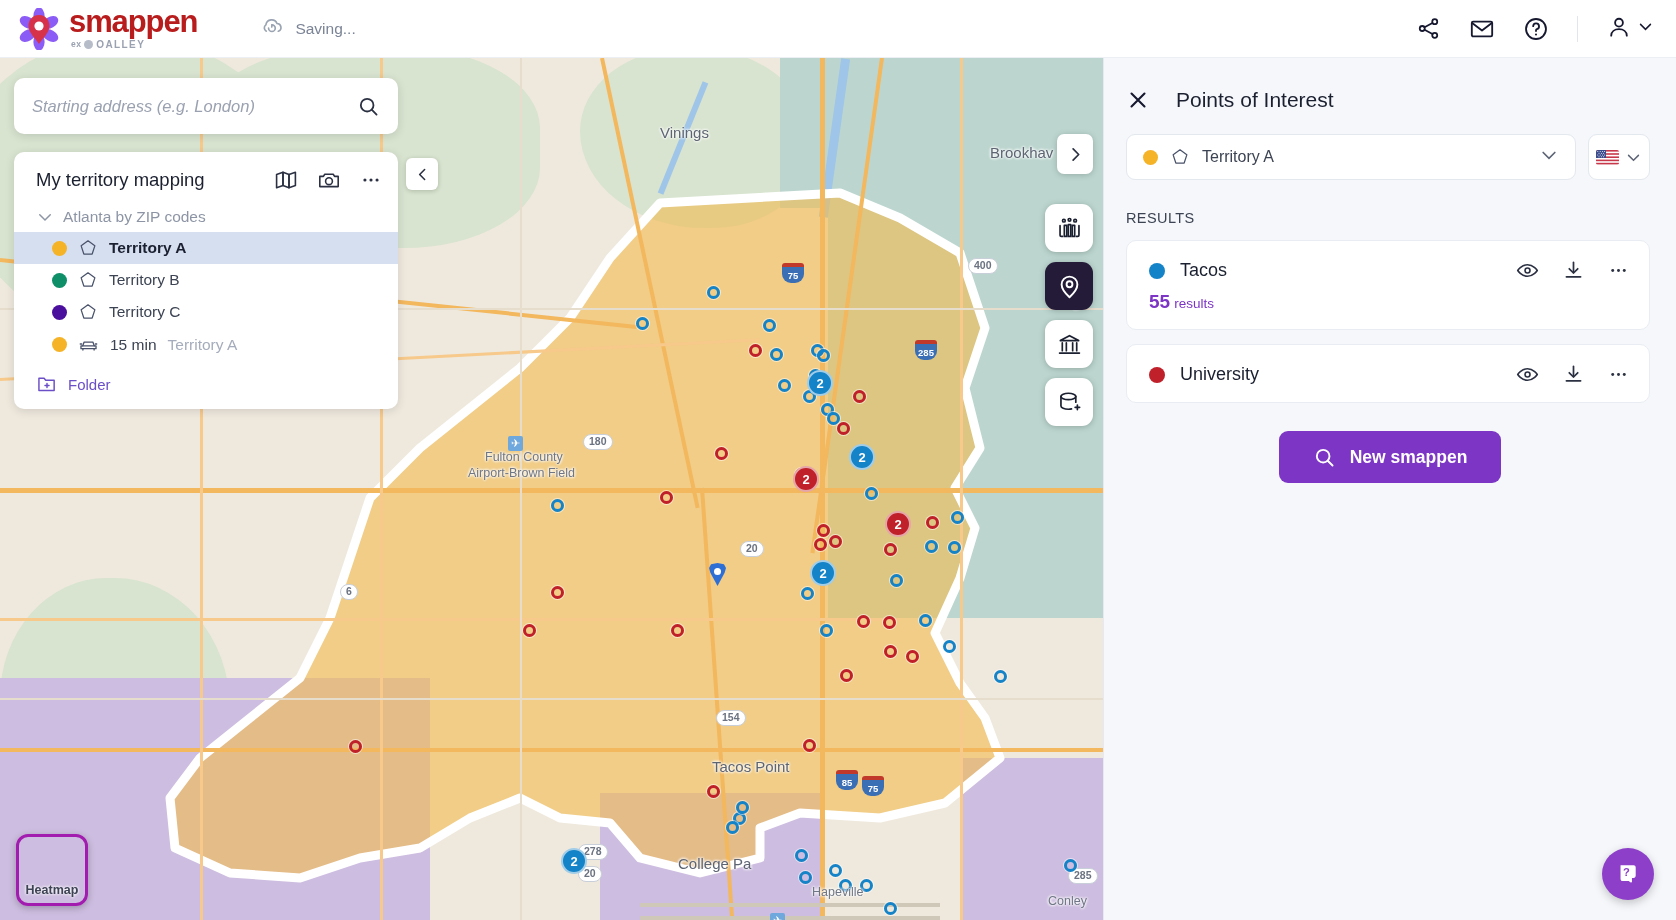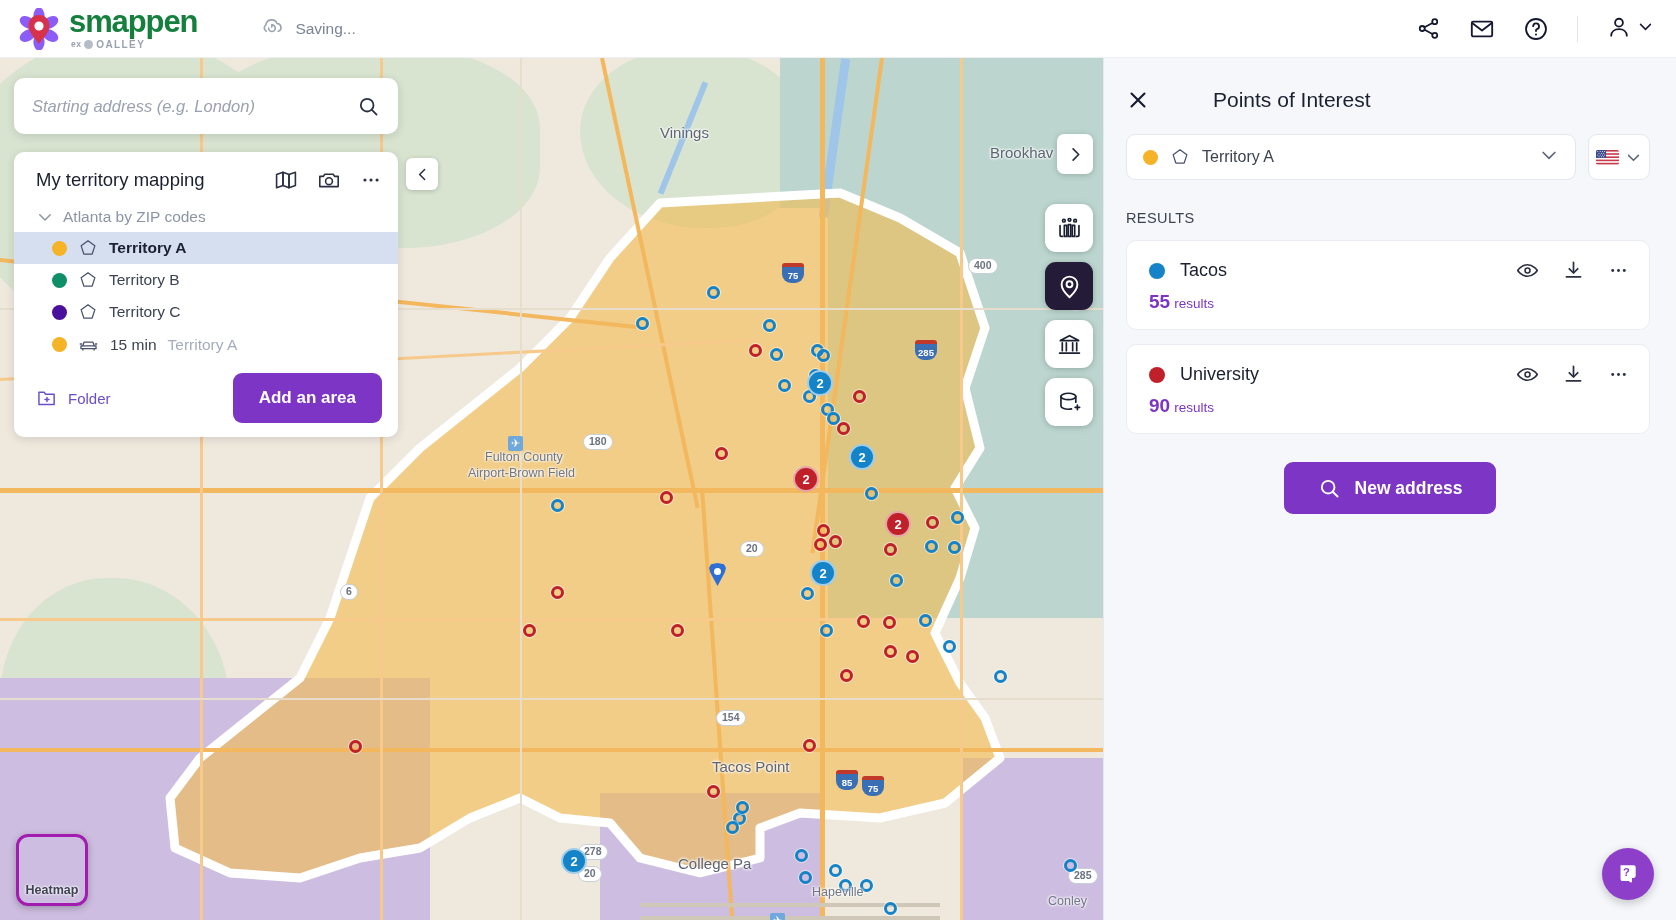--- a/index.html
+++ b/index.html
@@ -17,21 +17,21 @@
     width: 1676px; height: 58px;
     background: #ffffff;
     border-bottom: 1px solid #eceff3;
     display: flex; align-items: center;
     z-index: 60;
   }
   .logo-wrap { display: flex; align-items: center; margin-left: 18px; }
   .logo-mark { width: 42px; height: 42px; position: relative; }
   .logo-text-block { margin-left: 9px; display: flex; flex-direction: column; }
   .logo-text {
-    font-size: 31px; font-weight: bold; color: #15803d;
+    font-size: 31px; font-weight: bold; color: #b91c1c;
     letter-spacing: -1.1px; line-height: 0.95;
   }
   .logo-sub { display:flex; align-items:center; gap:3px; margin-top:2px; margin-left:2px;}
   .logo-sub-ex { font-size: 8.5px; color:#9aa1b0; font-weight:bold; letter-spacing:0.4px;}
   .logo-sub-name { font-size: 10px; color:#9aa1b0; font-weight:bold; letter-spacing:1.4px;}
   .logo-sub-dot { width:9px;height:9px;border-radius:50%;background:#b6bcc8;display:inline-block;}
 
   .saving {
     display: flex; align-items: center; gap: 11px;
     margin-left: 62px; color: #7b8496; font-size: 15.5px;
@@ -206,21 +206,21 @@
     text-shadow:0 0 3px #fff,0 0 3px #fff;
   }
 
   
   .rightbar {
     position:absolute; top:58px; right:0;
     width:573px; height:862px; background:#f5f7fa;
     border-left:1px solid #e6eaf0;
     z-index:50;
   }
-  .rb-head { display:flex; align-items:flex-end; padding:30px 0 0 22px;gap:37px; }
+  .rb-head { display:flex; align-items:flex-end; padding:30px 0 0 22px; }
   .rb-close { cursor:pointer; color:#16182f; display:flex; }
   .rb-title { margin-left:26px; font-size:21px; color:#1b2030; }
 
   .rb-selector-row { display:flex; align-items:center; gap:12px; padding:22px 26px 0 22px; }
   .terr-select {
     flex:1; height:46px; background:#fff; border:1px solid #e3e8ef;
     border-radius:9px; display:flex; align-items:center; padding:0 16px;
     gap:12px; cursor:pointer;
   }
   .terr-select-label { font-size:16px; color:#3c4352; }
@@ -632,21 +632,20 @@
     <div class="panel-foot">
       <div class="folder-btn">
         <span style="display:flex;">
           <svg width="22" height="22" viewBox="0 0 24 24" fill="none" stroke="currentColor" stroke-width="1.6" stroke-linejoin="round" stroke-linecap="round">
               <path d="M3.2 19V5.8h5.6l1.8 2.2h9.2V19z"></path>
               <path d="M12 11.4v4.4M9.8 13.6h4.4"></path>
             </svg>
         </span>
         <span>Folder</span>
       </div>
-      <button class="add-area-btn">Add an area</button>
     </div>
   </div>
 
   <div class="rightbar">
     <div class="rb-head">
       <span class="rb-close">
         <svg width="24" height="24" viewBox="0 0 24 24" fill="none" stroke="currentColor" stroke-width="2.1" stroke-linecap="round">
             <path d="M5.5 5.5l13 13M18.5 5.5l-13 13"></path>
           </svg>
       </span>
@@ -758,33 +757,32 @@
               </span>
               <span>
                 <svg width="21" height="21" viewBox="0 0 24 24" fill="currentColor">
                   <circle cx="5.4" cy="12" r="1.7"></circle>
                   <circle cx="12" cy="12" r="1.7"></circle>
                   <circle cx="18.6" cy="12" r="1.7"></circle>
                 </svg>
               </span>
             </span>
           </div>
-          <div class="rb-card-count"><span class="cnt-num">90</span><span class="cnt-word">results</span></div>
         </div>
       </div>
 
     <div class="new-search-wrap">
       <button class="new-search-btn">
         <span style="display:flex;">
           <svg width="23" height="23" viewBox="0 0 24 24" fill="none" stroke="#fff" stroke-width="2" stroke-linecap="round">
               <circle cx="10.6" cy="10.6" r="6.6"></circle>
               <path d="M15.6 15.6 20.4 20.4"></path>
             </svg>
         </span>
-        <span>New address</span>
+        <span>New smappen</span>
       </button>
     </div>
   </div>
 
   <div class="chat-fab">
     <svg width="28" height="28" viewBox="0 0 24 24">
       <path d="M4.6 4.6h11.2c1 0 1.8.8 1.8 1.8v7.2c0 1-.8 1.8-1.8 1.8h-1.4v3.2c0 .6-.6.9-1.1.6l-1.7-1.2H6.4c-1 0-1.8-.8-1.8-1.8z" fill="#ffffff" transform="translate(1,0)"></path>
       <text x="10.6" y="13.3" font-family="Liberation Sans, sans-serif" font-size="9.6" font-weight="bold" fill="#8d3fc9" text-anchor="middle">?</text>
     </svg>
   </div>

